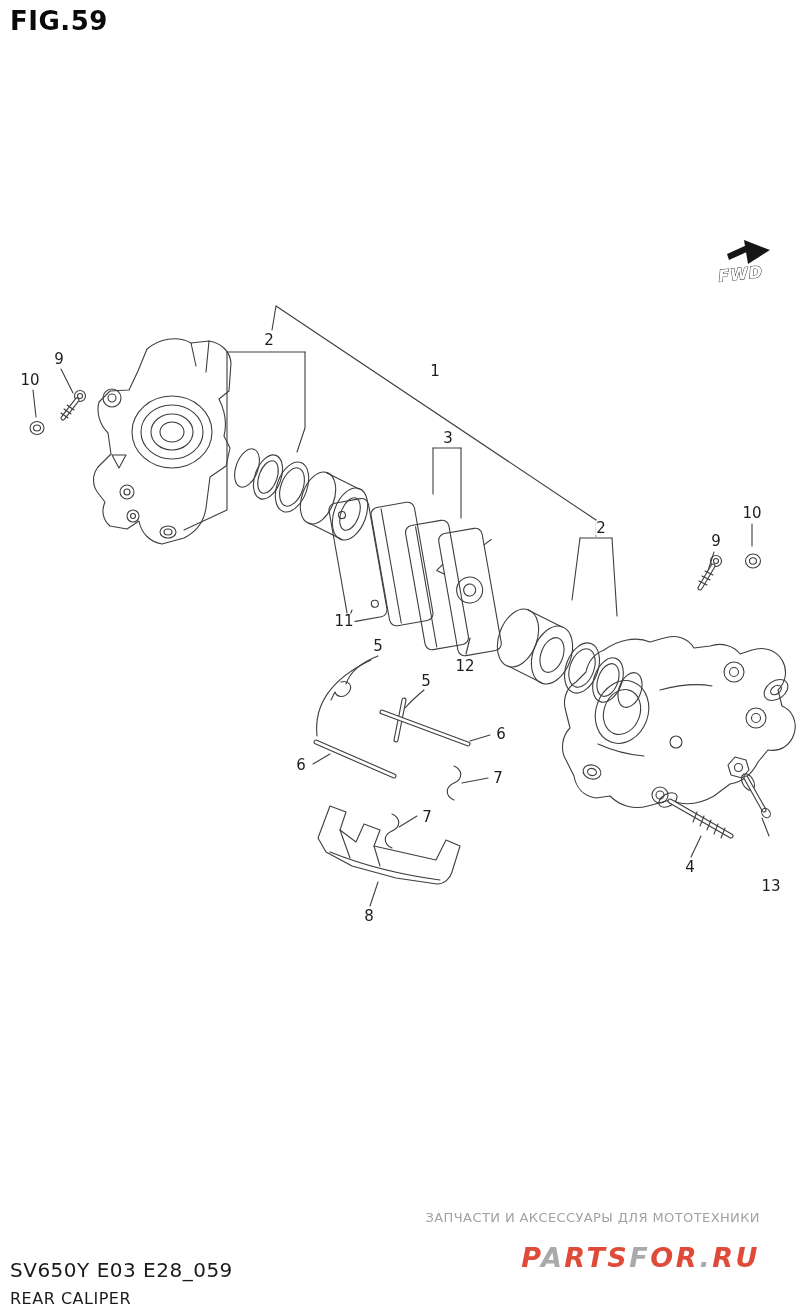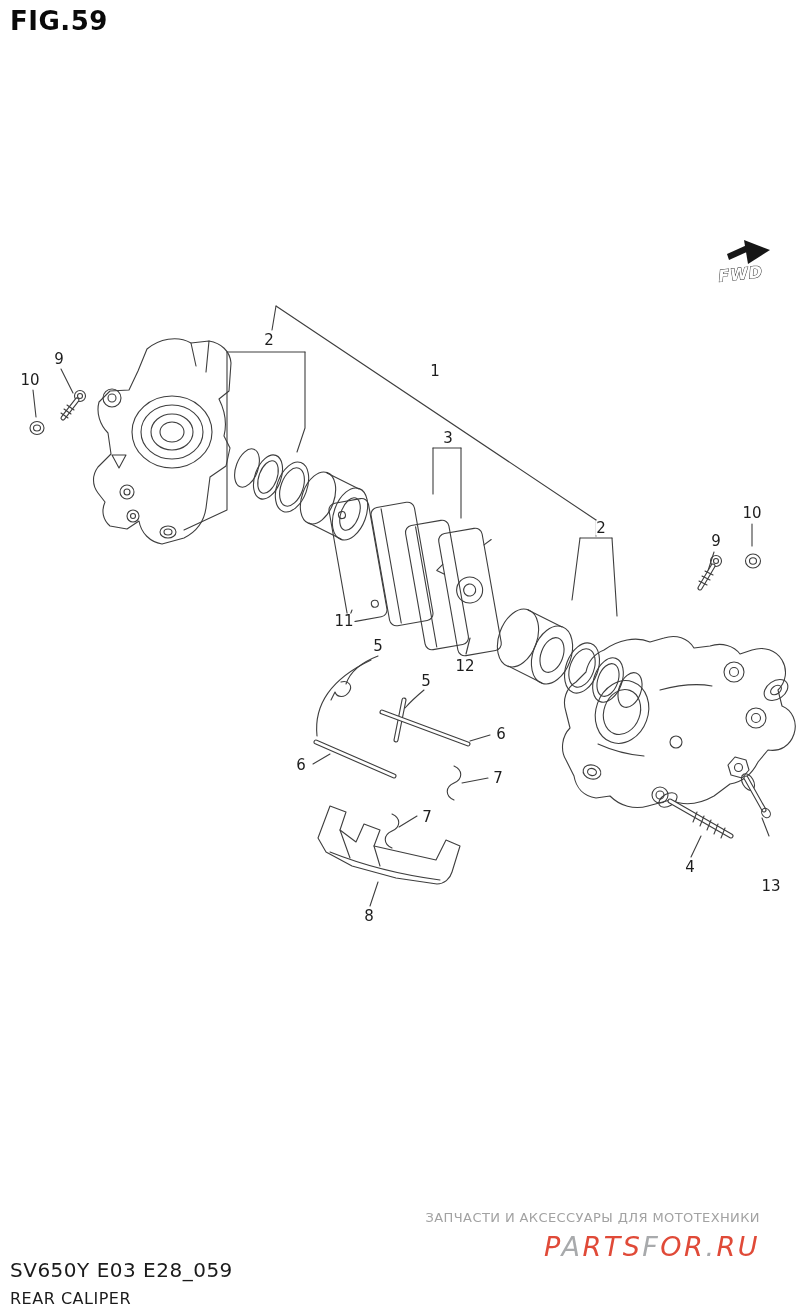--- a/index.html
+++ b/index.html
@@ -31,21 +31,21 @@
   }
 
   .callout-layer { position: absolute; left: 0; top: 0; width: 800px; height: 1312px; pointer-events: none; }
   .callout {
     position: absolute; transform: translate(-50%, -50%);
     font-size: 15px; color: #1d1d1d; background: #fff; padding: 0 1px; line-height: 1;
   }
 
   .watermark { position: absolute; right: 24px; top: 1210px; text-align: right; }
   .tagline { font-size: 13px; color: #a2a2a2; letter-spacing: .4px; }
-  .brand { margin-top: 8px; font-size: 27px; font-weight: 400; letter-spacing: 2.5px; line-height: 1; font-style: italic; }
+  .brand { margin-top: 19px; font-size: 27px; font-weight: 700; letter-spacing: 2.5px; line-height: 1; font-style: italic; }
 
   .footer { position: absolute; left: 10px; top: 1258px; color: #1b1b1b; }
   .model-code { font-size: 20px; letter-spacing: .5px; }
   .fig-title { font-size: 16px; margin-top: 7px; letter-spacing: .5px; }
 </style>
 </head>
 <body>
 
 <div class="page">
 

